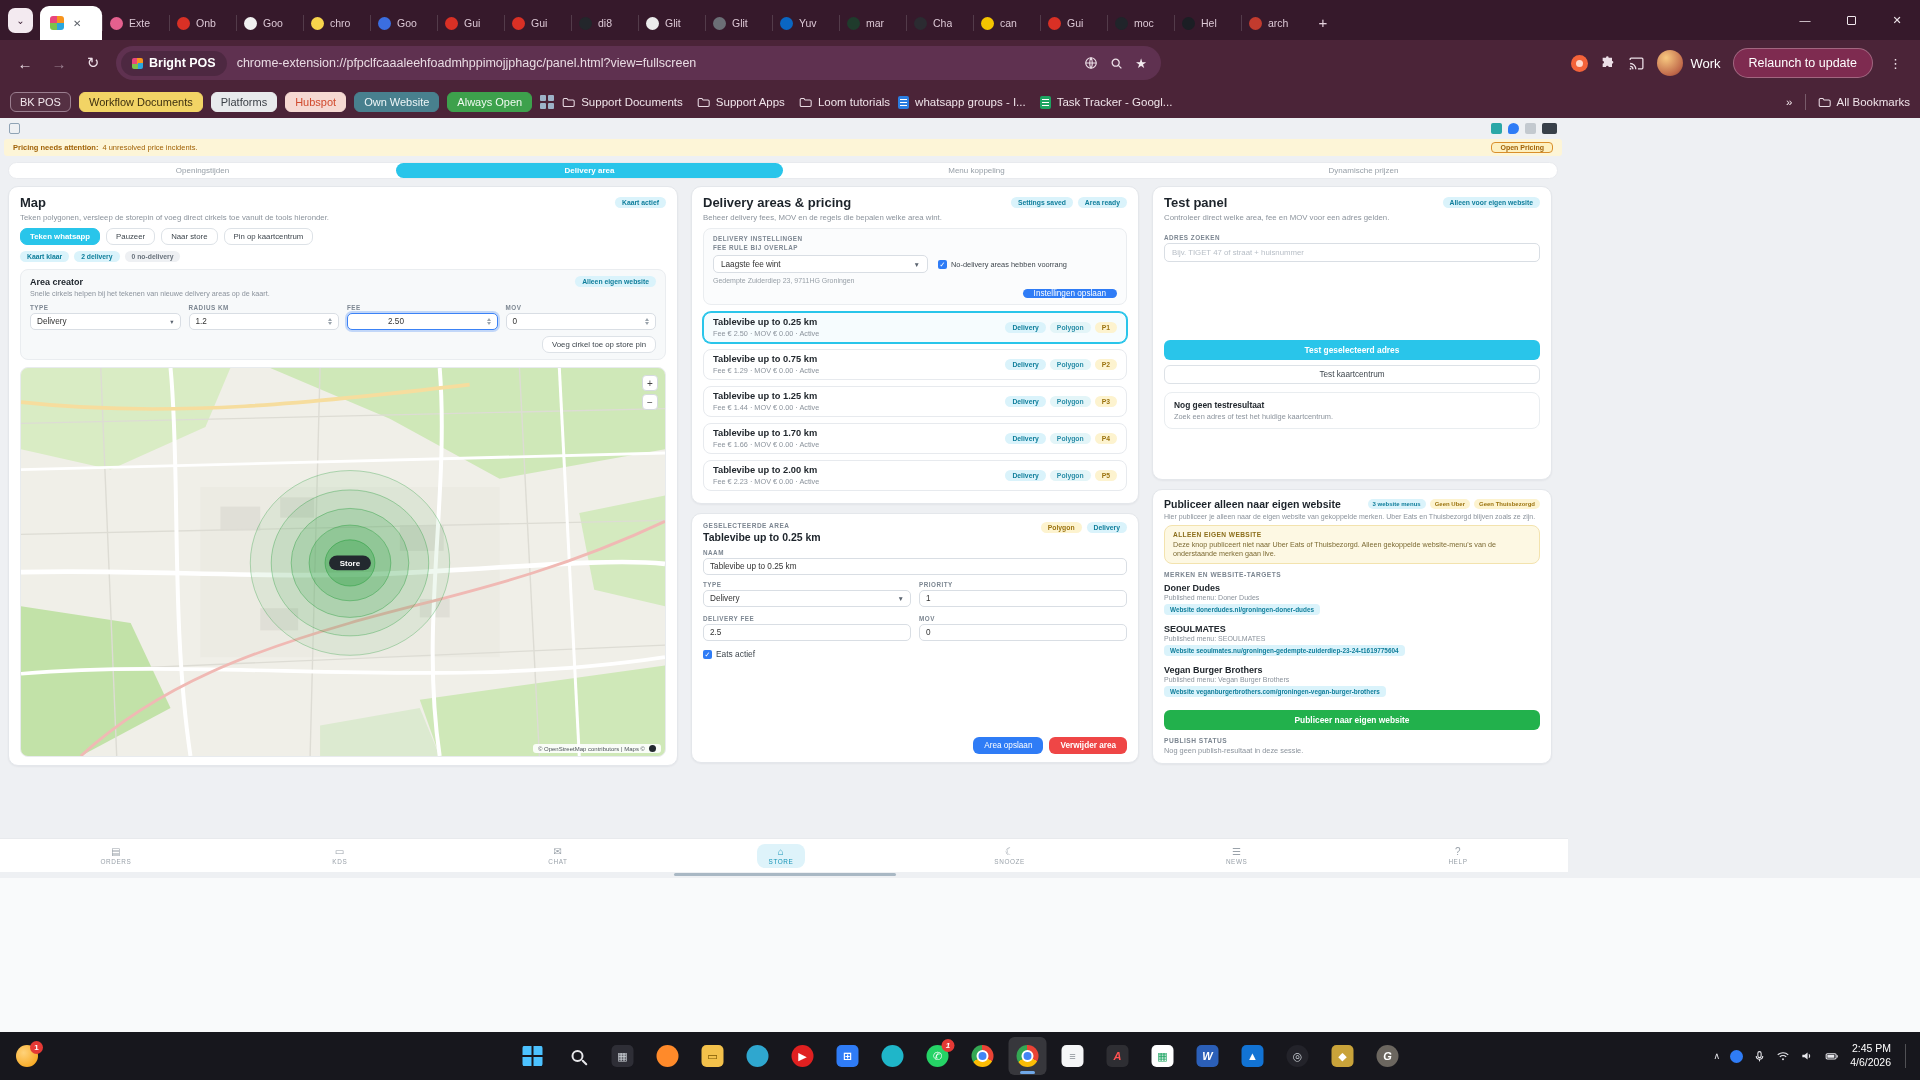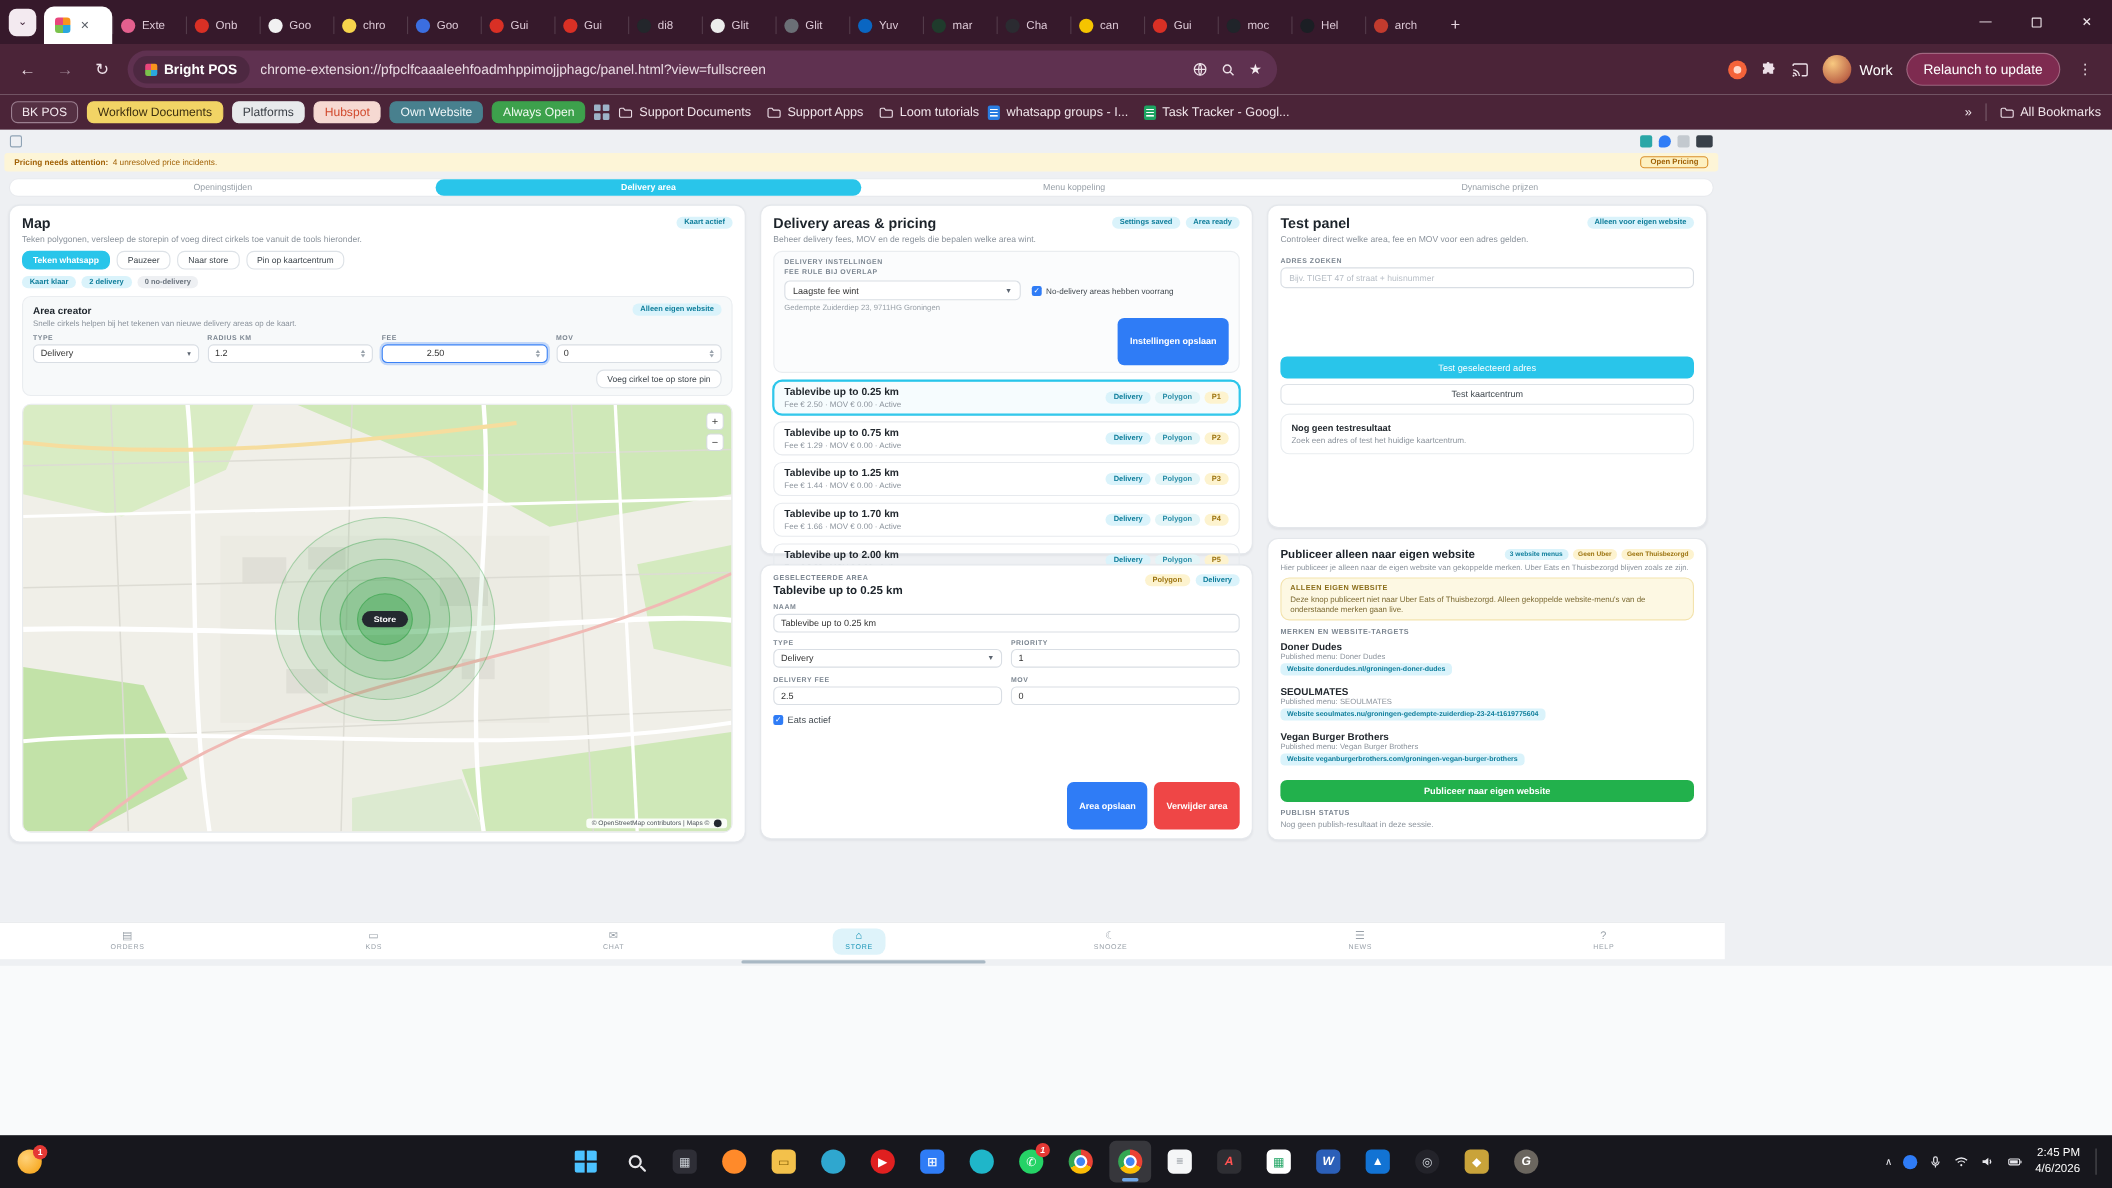--- a/index.html
+++ b/index.html
@@ -158,26 +158,26 @@
   .set-row { display:flex; align-items:center; gap:10px; margin-top:4px; }
   .sel { height:18px; border:1px solid #d9dee4; border-radius:5px; font-size:8.2px; padding:0 7px;
          display:flex; align-items:center; justify-content:space-between; background:#fff;
          color:#333; flex:0 0 215px; }
   .chk-row { display:flex; align-items:center; gap:4px; font-size:7.4px; color:#3f474e;
              white-space:nowrap; }
   .chk { width:9px; height:9px; border-radius:2px; background:var(--blue); color:#fff;
          font-size:7px; line-height:9px; text-align:center; flex:none; }
   .addr { font-size:7px; color:#98a0a8; margin-top:4px; }
   .box-foot { display:flex; justify-content:flex-end; margin-top:5px; }
-  .btn-blue { background:var(--blue); color:#fff; font-size:8.2px; font-weight:bold;
-              padding:17px 11px; border-radius:6px; border:none; }
+  .btn-blue { background:var(--blue); color:#fff; font-size:8.2px; font-weight:normal;
+              padding:0 11px; border-radius:6px; border:none; }
   .btn-red { background:var(--red); color:#fff; font-size:8.2px; font-weight:bold;
              padding:4px 11px; border-radius:6px; border:none; }
-  .btn-cyan { background:var(--accent); color:#fff; font-size:8.4px; font-weight:normal;
-              border-radius:6px; border:none; padding:5px 0; width:100%; }
+  .btn-cyan { background:var(--accent); color:#fff; font-size:8.4px; font-weight:bold;
+              border-radius:6px; border:none; padding:5px 0; width:100%;margin-top:16px; }
   .btn-ghost { background:#fff; color:#3f474e; font-size:8.2px; border:1px solid #dde2e7;
                border-radius:6px; padding:4px 0; width:100%; }
   .btn-green { background:var(--green); color:#fff; font-size:8.4px; font-weight:bold;
                border-radius:6px; border:none; padding:5px 0; width:100%; }
   .area-rows { margin-top:7px; display:flex; flex-direction:column; gap:6px; }
   .area-row { border:1px solid #e7eaee; border-radius:8px; padding:4px 9px; display:flex;
               align-items:center; }
   .area-row.selected { border-color:var(--accent); box-shadow:0 0 0 1px var(--accent);
                        background:#f6fcfe; }
   .area-name { font-size:9.3px; font-weight:bold; color:#22282e; }

